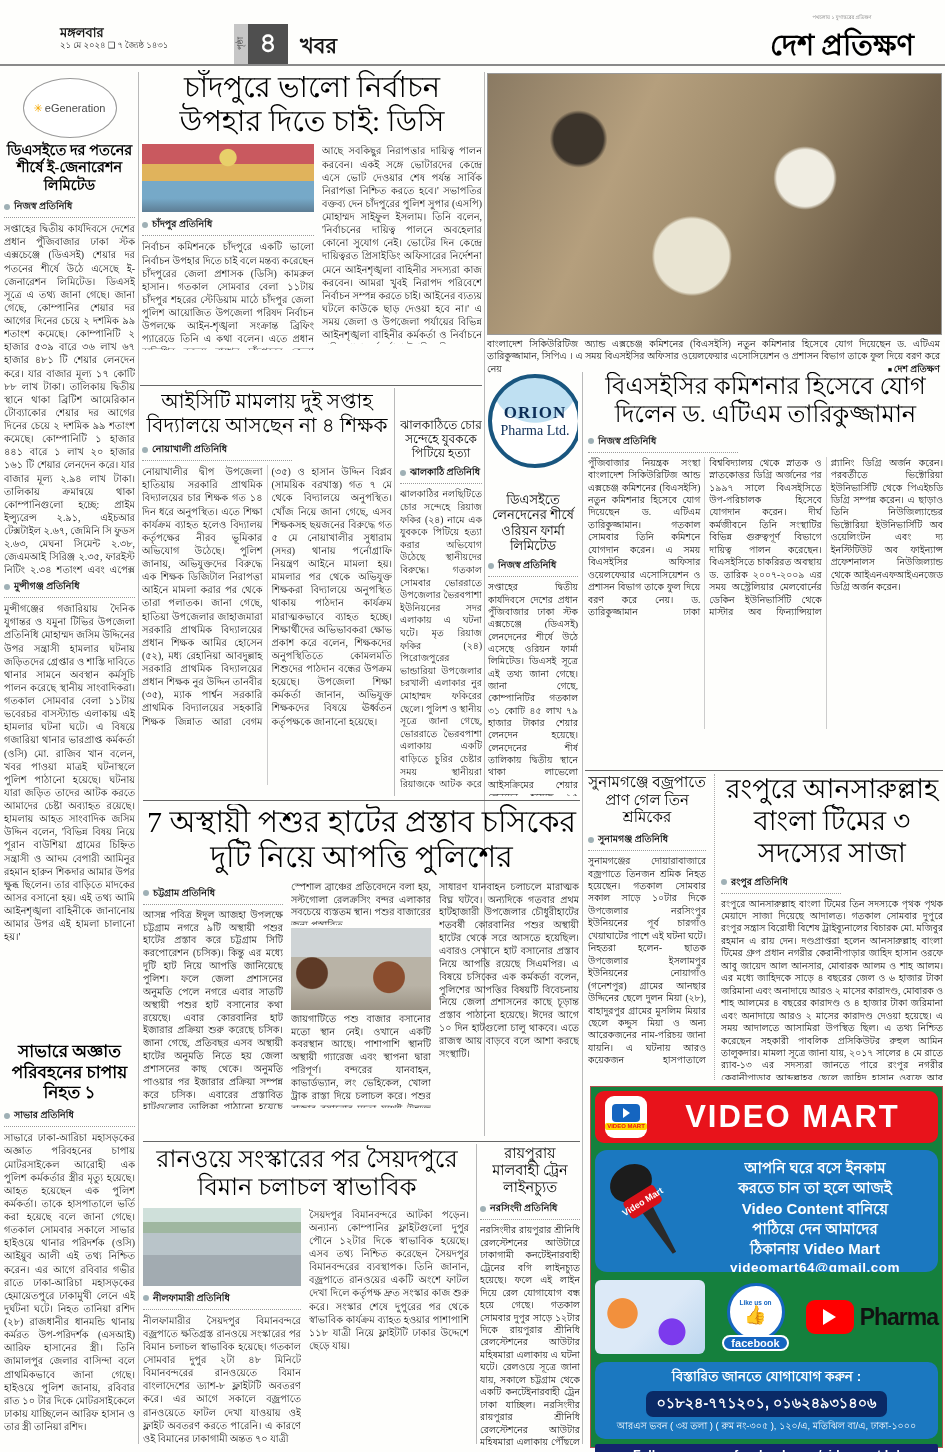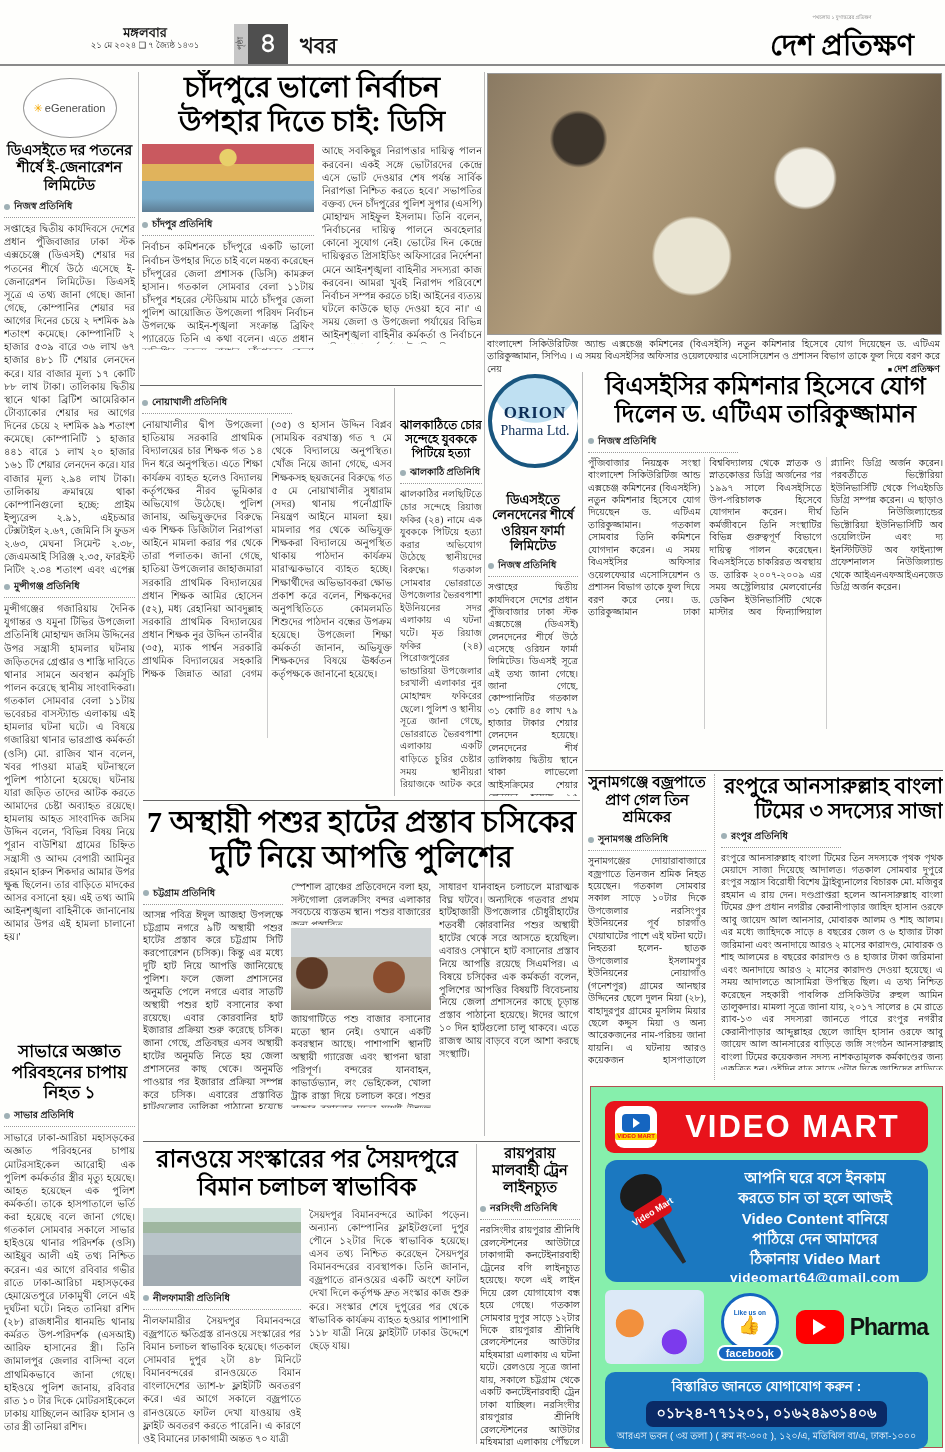--- a/index.html
+++ b/index.html
@@ -1,19 +1,19 @@
 <!DOCTYPE html>
 <html><head>
 <meta charset="utf-8">
 <style>
   html,body{margin:0;padding:0;background:#e8e8e4;}
   .page{position:relative;width:945px;height:1452px;background:#fefefc;margin:0 auto;
         font-family:"Liberation Serif",serif;color:#161616;overflow:hidden;}
   .abs{position:absolute;}
-  .hl{font-weight:bold;color:#000;text-align:center;line-height:1.18;}
+  .hl{font-weight:normal;color:#000;text-align:center;line-height:1.18;}
   .byline{display:flex;align-items:center;gap:4px;font-size:9.5px;font-weight:bold;
           border-bottom:1px dotted #999;padding:2px 0 3px;margin:3px 0 4px;}
   .byline .bdot{width:6px;height:6px;border-radius:50%;background:#9fb0b5;flex:0 0 auto;}
   .bodytxt{font-size:9.8px;line-height:1.34;text-align:justify;overflow:hidden;
            word-break:break-word;}
   .cols2{column-count:2;column-gap:9px;column-rule:1px solid #ccc;}
   .cols3{column-count:3;column-gap:9px;column-rule:1px solid #ccc;}
   .vr{border-left:1px solid #b9b9b9;width:0;}
   .hr{border-top:1px solid #666;height:0;}
   .photo{overflow:hidden;}
@@ -29,39 +29,39 @@
      radial-gradient(circle at 70% 60%,#8a4d2e 0 14%,transparent 15%),
      radial-gradient(circle at 15% 55%,#5e3a26 0 12%,transparent 13%),
      linear-gradient(180deg,#cfd4d6 0 35%,#b9b3a6 35% 70%,#9c9486 100%);}
   .ph-airport{background:
      linear-gradient(180deg,#cfe0da 0 18%,#9fb7a0 18% 32%,#b9c4c9 32% 60%,#a2abb1 60% 100%);}
   .cap{font-size:9.3px;line-height:1.32;text-align:justify;}
   .credit{font-weight:bold;white-space:nowrap;}
   .credit::before{content:"■ ";font-size:7px;}
   .lrail-hl{font-weight:bold;text-align:center;line-height:1.2;color:#000;}
   
-  .daybox{text-align:center;line-height:1.15;}
+  .daybox{text-align:left;line-height:1.15;}
   .pgstrip{background:#c6c6c6;color:#333;writing-mode:vertical-rl;transform:rotate(180deg);
            font-size:8px;text-align:center;}
   .pgnum{background:#4f4f4f;color:#fff;display:flex;align-items:center;justify-content:center;
          font-size:27px;font-weight:bold;}
   .masthead{font-weight:bold;letter-spacing:0px;color:#000;}
   
   .egen{width:92px;height:58px;border:1px solid #9a9a9a;border-radius:50%;margin:6px auto 4px;
         display:flex;align-items:center;justify-content:center;background:#fff;
         font-family:"Liberation Sans",sans-serif;font-size:11px;color:#4a4a4a;gap:2px;}
   .egen .spark{color:#f5a800;font-size:11px;}
   .orionlogo{width:86px;height:86px;margin:2px auto 4px;border-radius:50%;
         border:4px solid #19567f;background:
         radial-gradient(circle at 50% 0%,#bfe0f2 0 46%,#ffffff 47%);
         display:flex;flex-direction:column;align-items:center;justify-content:center;}
   .orionlogo .o1{font-weight:bold;font-size:17px;color:#0c2d57;letter-spacing:1px;}
   .orionlogo .o2{font-size:14px;color:#0c2d57;}
   
-  .ad{border:1px solid #b05050;background:#86efac;padding:14px;box-sizing:border-box;
+  .ad{border:1px solid #b05050;background:#15803d;padding:4px;box-sizing:border-box;
       font-family:"Liberation Sans",sans-serif;}
   .ad-red{height:52px;background:#e8131b;border-radius:9px;display:flex;align-items:center;
           padding:0 10px;gap:10px;}
   .ad-red .vmlogo{width:42px;height:42px;background:#fff;border-radius:9px;display:flex;
           flex-direction:column;align-items:center;justify-content:center;gap:1px;}
   .ad-red .vmscreen{width:28px;height:18px;background:#1565c0;border-radius:4px;display:flex;
           align-items:center;justify-content:center;}
   .ad-red .vmplay{width:0;height:0;border-left:7px solid #fff;border-top:5px solid transparent;
           border-bottom:5px solid transparent;}
   .ad-red .vmtxt{font-size:6px;font-weight:bold;color:#e8131b;background:#ffd400;
@@ -172,20 +172,21 @@
     </div>
   </div>
 
   <div class="abs photo ph-group" style="left:487px;top:73px;width:453px;height:260px;border:1px solid #999;"></div>
   <div class="abs cap" style="left:487px;top:338px;width:453px;">
     <span>বাংলাদেশ সিকিউরিটিজ অ্যান্ড এক্সচেঞ্জ কমিশনের (বিএসইসি) নতুন কমিশনার হিসেবে যোগ দিয়েছেন ড. এটিএম তারিকুজ্জামান, সিপিএ । এ সময় বিএসইসির অফিসার ওয়েলফেয়ার এসোসিয়েশন ও প্রশাসন বিভাগ তাকে ফুল দিয়ে বরণ করে নেয়</span>
     <span class="credit" style="float:right;">দেশ প্রতিক্ষণ</span>
   </div>
 
   <div class="abs" style="left:142px;top:390px;width:250px;height:406px;overflow:hidden;">
+    <div class="hl" style="font-size:20px;">আইসিটি মামলায় দুই সপ্তাহ বিদ্যালয়ে আসছেন না ৪ শিক্ষক</div>
     <div class="byline" style="width:150px;">
         <span class="bdot"></span>
         <span>নোয়াখালী প্রতিনিধি</span>
       </div>
     <div class="bodytxt cols2" style="height:320px;">নোয়াখালীর দ্বীপ উপজেলা হাতিয়ায় সরকারি প্রাথমিক বিদ্যালয়ের চার শিক্ষক গত ১৪ দিন ধরে অনুপস্থিত। এতে শিক্ষা কার্যক্রম ব্যাহত হলেও বিদ্যালয় কর্তৃপক্ষের নীরব ভূমিকার অভিযোগ উঠেছে। পুলিশ জানায়, অভিযুক্তদের বিরুদ্ধে এক শিক্ষক ডিজিটাল নিরাপত্তা আইনে মামলা করার পর থেকে তারা পলাতক। জানা গেছে, হাতিয়া উপজেলার জাহাজমারা সরকারি প্রাথমিক বিদ্যালয়ের প্রধান শিক্ষক আমির হোসেন (৫২), মধ্য রেহানিয়া আবদুল্লাহ সরকারি প্রাথমিক বিদ্যালয়ের প্রধান শিক্ষক নুর উদ্দিন তানবীর (৩৫), ম্যাক পার্শ্বন সরকারি প্রাথমিক বিদ্যালয়ের সহকারি শিক্ষক জিন্নাত আরা বেগম (৩৫) ও হাসান উদ্দিন বিপ্লব (সাময়িক বরখাস্ত) গত ৭ মে থেকে বিদ্যালয়ে অনুপস্থিত। খোঁজ নিয়ে জানা গেছে, এসব শিক্ষকসহ ছয়জনের বিরুদ্ধে গত ৫ মে নোয়াখালীর সুধারাম (সদর) থানায় পর্নোগ্রাফি নিয়ন্ত্রণ আইনে মামলা হয়। মামলার পর থেকে অভিযুক্ত শিক্ষকরা বিদ্যালয়ে অনুপস্থিত থাকায় পাঠদান কার্যক্রম মারাত্মকভাবে ব্যাহত হচ্ছে। শিক্ষার্থীদের অভিভাবকরা ক্ষোভ প্রকাশ করে বলেন, শিক্ষকদের অনুপস্থিতিতে কোমলমতি শিশুদের পাঠদান বন্ধের উপক্রম হয়েছে। উপজেলা শিক্ষা কর্মকর্তা জানান, অভিযুক্ত শিক্ষকদের বিষয়ে ঊর্ধ্বতন কর্তৃপক্ষকে জানানো হয়েছে।</div>
   </div>
 
   <div class="abs" style="left:400px;top:390px;width:82px;height:406px;overflow:hidden;">
     <div class="hl" style="font-size:12px;margin-top:28px;">ঝালকাঠিতে চোর সন্দেহে যুবককে পিটিয়ে হত্যা</div>
     <div class="byline">
@@ -220,21 +221,21 @@
   <div class="abs" style="left:588px;top:774px;width:118px;height:306px;overflow:hidden;">
     <div class="hl" style="font-size:15px;">সুনামগঞ্জে বজ্রপাতে প্রাণ গেল তিন শ্রমিকের</div>
     <div class="byline">
         <span class="bdot"></span>
         <span>সুনামগঞ্জ প্রতিনিধি</span>
       </div>
     <div class="bodytxt" style="height:210px;font-size:9.3px;">সুনামগঞ্জের দোয়ারাবাজারে বজ্রপাতে তিনজন শ্রমিক নিহত হয়েছেন। গতকাল সোমবার সকাল সাড়ে ১০টার দিকে উপজেলার নরসিংপুর ইউনিয়নের পূর্ব চারগাঁও খেয়াঘাটের পাশে এই ঘটনা ঘটে। নিহতরা হলেন- ছাতক উপজেলার ইসলামপুর ইউনিয়নের নোয়াগাঁও (গনেশপুর) গ্রামের আনছার উদ্দিনের ছেলে দুলন মিয়া (২৮), বাহাদুরপুর গ্রামের মুসলিম মিয়ার ছেলে কদ্দুস মিয়া ও অন্য আরেকজনের নাম-পরিচয় জানা যায়নি। এ ঘটনায় আরও কয়েকজন হাসপাতালে চিকিৎসাধীন আছেন। এরা সবাই চেলা নদীতে বালু ও পাথর উত্তোলনের কাজ করতেন। ছাতক উপজেলার নির্বাহী কর্মকর্তা (ইউএনও) গোলাম মুস্তাফা মুন্না বিষয়টি নিশ্চিত করেছেন। স্থানীয়রা জানান, সকাল থেকে খারাপ আবহাওয়া থাকার পর সাড়ে ১০টার দিকে বজ্রবৃষ্টি শুরু হয়। এ সময় নদীতে কাজ করছিলেন ওই তিন শ্রমিক। বৃষ্টির সঙ্গে বজ্রপাত শুরু হলে আচমকা একটি বজ্র এসে তাদের ওপর পড়ে। এতে ঘটনাস্থলেই দুজন নিহত হন।</div>
   </div>
 
   <div class="abs" style="left:714px;top:774px;width:229px;height:306px;overflow:hidden;border-left:1px dotted #aaa;padding-left:6px;box-sizing:border-box;">
-    <div class="hl" style="font-size:21px;text-align:right;">রংপুরে আনসারুল্লাহ বাংলা টিমের ৩ সদস্যের সাজা</div>
+    <div class="hl" style="font-size:27px;">রংপুরে আনসারুল্লাহ বাংলা টিমের ৩ সদস্যের সাজা</div>
     <div class="byline" style="width:120px;">
         <span class="bdot"></span>
         <span>রংপুর প্রতিনিধি</span>
       </div>
     <div class="bodytxt" style="height:218px;font-size:9.3px;">রংপুরে আনসারুল্লাহ বাংলা টিমের তিন সদস্যকে পৃথক পৃথক মেয়াদে সাজা দিয়েছে আদালত। গতকাল সোমবার দুপুরে রংপুর সন্ত্রাস বিরোধী বিশেষ ট্রাইব্যুনালের বিচারক মো. মজিবুর রহমান এ রায় দেন। দণ্ডপ্রাপ্তরা হলেন আনসারুল্লাহ বাংলা টিমের গ্রুপ প্রধান নগরীর কেরানীপাড়ার জাহিদ হাসান ওরফে আবু জায়েদ আল আনসার, মোবারক আলম ও শাহ আলম। এর মধ্যে জাহিদকে সাড়ে ৪ বছরের জেল ও ৬ হাজার টাকা জরিমানা এবং অনাদায়ে আরও ২ মাসের কারাদণ্ড, মোবারক ও শাহ আলমের ৪ বছরের কারাদণ্ড ও ৪ হাজার টাকা জরিমানা এবং অনাদায়ে আরও ২ মাসের কারাদণ্ড দেওয়া হয়েছে। এ সময় আদালতে আসামিরা উপস্থিত ছিল। এ তথ্য নিশ্চিত করেছেন সহকারী পাবলিক প্রসিকিউটর রুহুল আমিন তালুকদার। মামলা সূত্রে জানা যায়, ২০১৭ সালের ৪ মে রাতে র‌্যাব-১৩ এর সদস্যরা জানতে পারে রংপুর নগরীর কেরানীপাড়ার আব্দুল্লাহর ছেলে জাহিদ হাসান ওরফে আবু জায়েদ আল আনসারের বাড়িতে জঙ্গি সংগঠন আনসারুল্লাহ বাংলা টিমের কয়েকজন সদস্য নাশকতামূলক কর্মকাণ্ডের জন্য একত্রিত হন। ওইদিন রাত সাড়ে ৩টার দিকে জাহিদের বাড়িতে অভিযান পরিচালনা করে র‌্যাব। এ সময় জাহিদ আটক হলেও তার অন্য সদস্যরা পালিয়ে যায়। অভিযানে র‌্যাব জাহিদের বাড়িতে থাকা বোমা তৈরিতে ব্যবহৃত গান পাউডার, মোটরসাইকেলের বল বিয়ারিং, পুরাতন ক্যাপাসিটর, কসটেপ, ইলেকট্রিক তার, ব্যাটারি, মোবাইল সেট জব্দ করে। সেই সঙ্গে জাহিদের মোবাইল ফোনে সংরক্ষিত সামাজিক যোগাযোগ মাধ্যমে পাওয়া বোমা তৈরির উপকরণ, অপরাধ সংগঠনের পরিকল্পনা ও প্রচেষ্টা সংক্রান্ত নানা তথ্যাবলি পায় র‌্যাব। এ ঘটনায় র‌্যাব জাহিদসহ তার সহযোগীদের আসামি করে সন্ত্রাস বিরোধী আইনে কোতোয়ালী থানায় একটি মামলা দায়ের করেন। পরবর্তীতে পলাতক আসামি মোবারক আলম ও শাহ আলমকে গ্রেপ্তার করা হয়। সাক্ষ্য প্রমাণের ভিত্তিতে আজ সোমবার মামলার রায় ঘোষণা করেন আদালতের বিচারক।</div>
   </div>
 
   <div class="abs" style="left:143px;top:804px;width:437px;height:334px;overflow:hidden;">
     <div class="hl" style="font-size:30px;">7 অস্থায়ী পশুর হাটের প্রস্তাব চসিকের দুটি নিয়ে আপত্তি পুলিশের</div>
     <div style="display:flex;gap:8px;margin-top:6px;">

